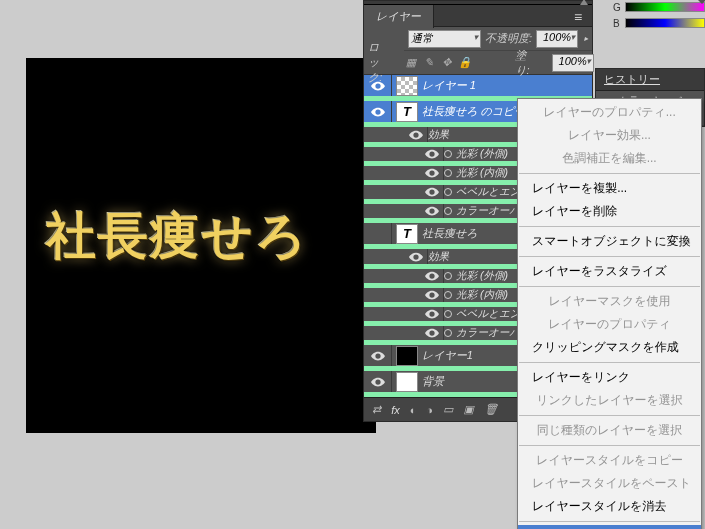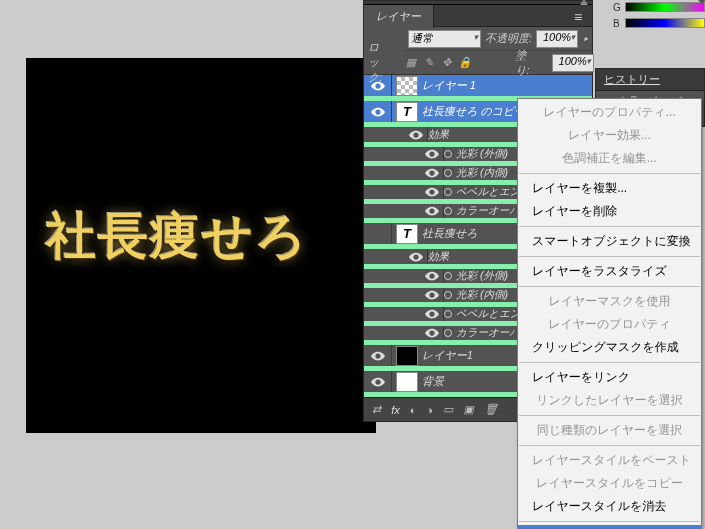--- a/index.html
+++ b/index.html
@@ -278,19 +278,19 @@
   <div class="cm-sep"></div>
   <div class="cm-item disabled">レイヤーマスクを使用</div>
   <div class="cm-item disabled">レイヤーのプロパティ</div>
   <div class="cm-item">クリッピングマスクを作成</div>
   <div class="cm-sep"></div>
   <div class="cm-item">レイヤーをリンク</div>
   <div class="cm-item disabled">リンクしたレイヤーを選択</div>
   <div class="cm-sep"></div>
   <div class="cm-item disabled">同じ種類のレイヤーを選択</div>
   <div class="cm-sep"></div>
+  <div class="cm-item disabled">レイヤースタイルをコピー</div>
   <div class="cm-item disabled">レイヤースタイルをペースト</div>
-  <div class="cm-item disabled">レイヤースタイルをコピー</div>
   <div class="cm-item">レイヤースタイルを消去</div>
   <div class="cm-sep"></div>
   <div class="cm-item highlighted">レイヤーを結合</div>
 
 </div>
 
 </body></html>

